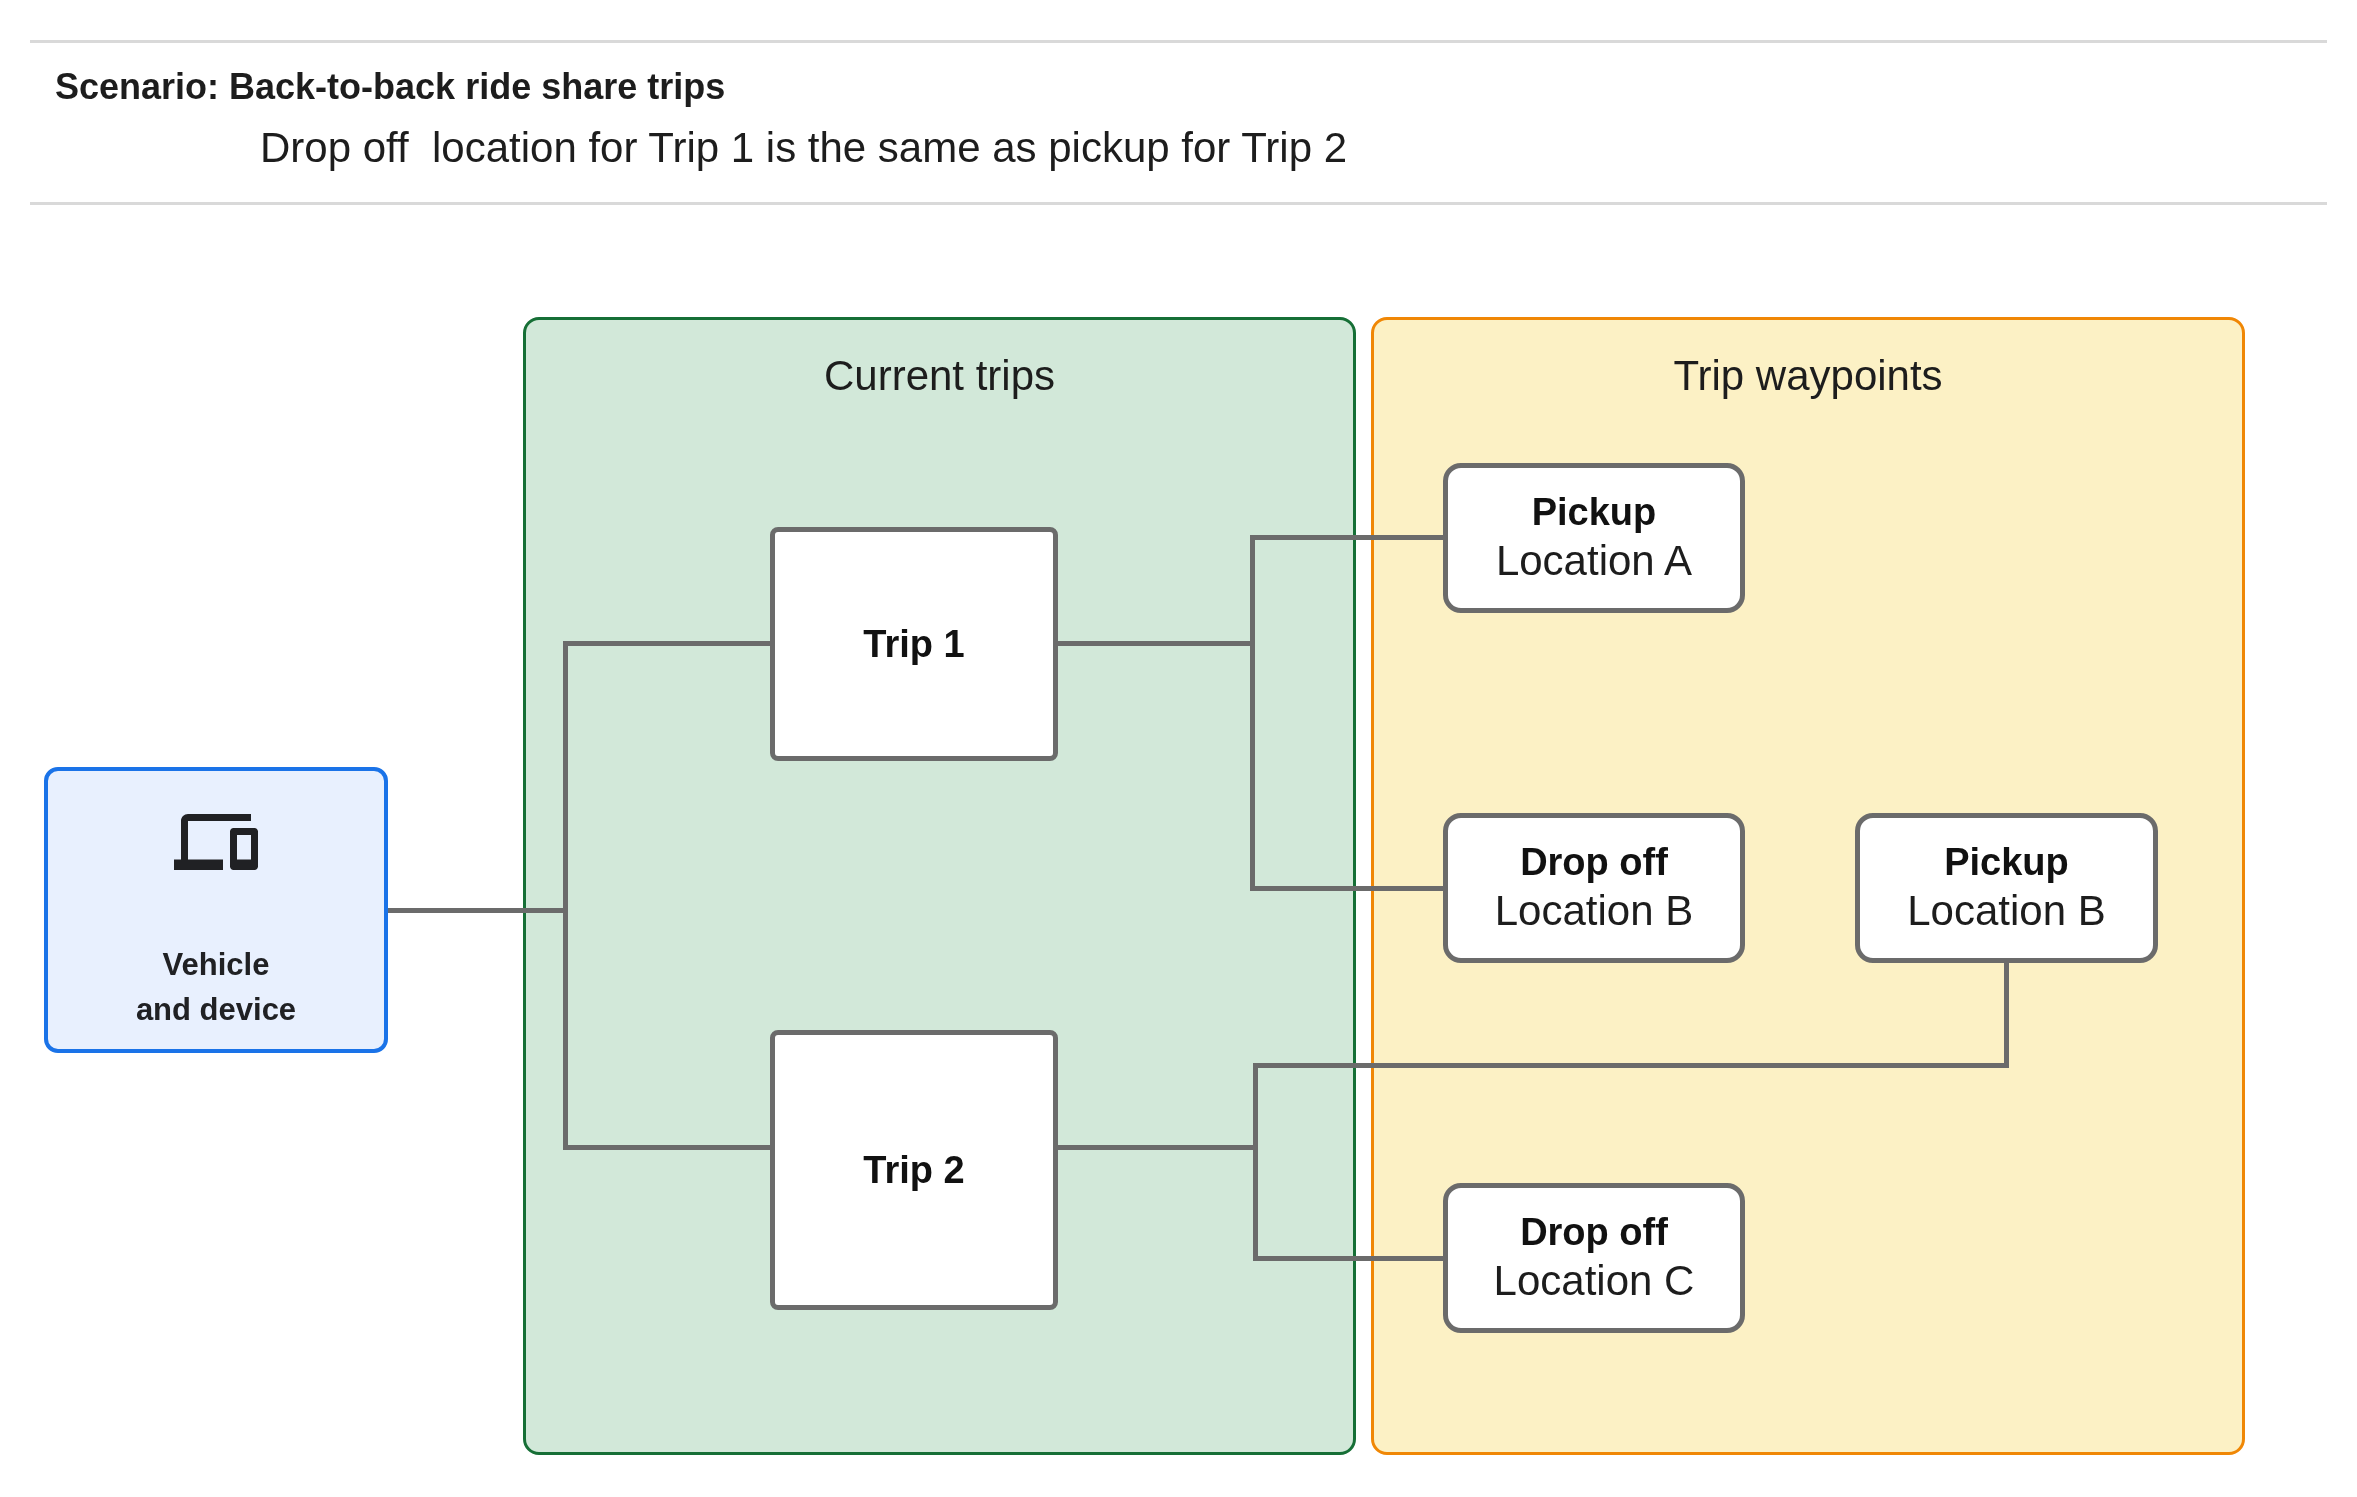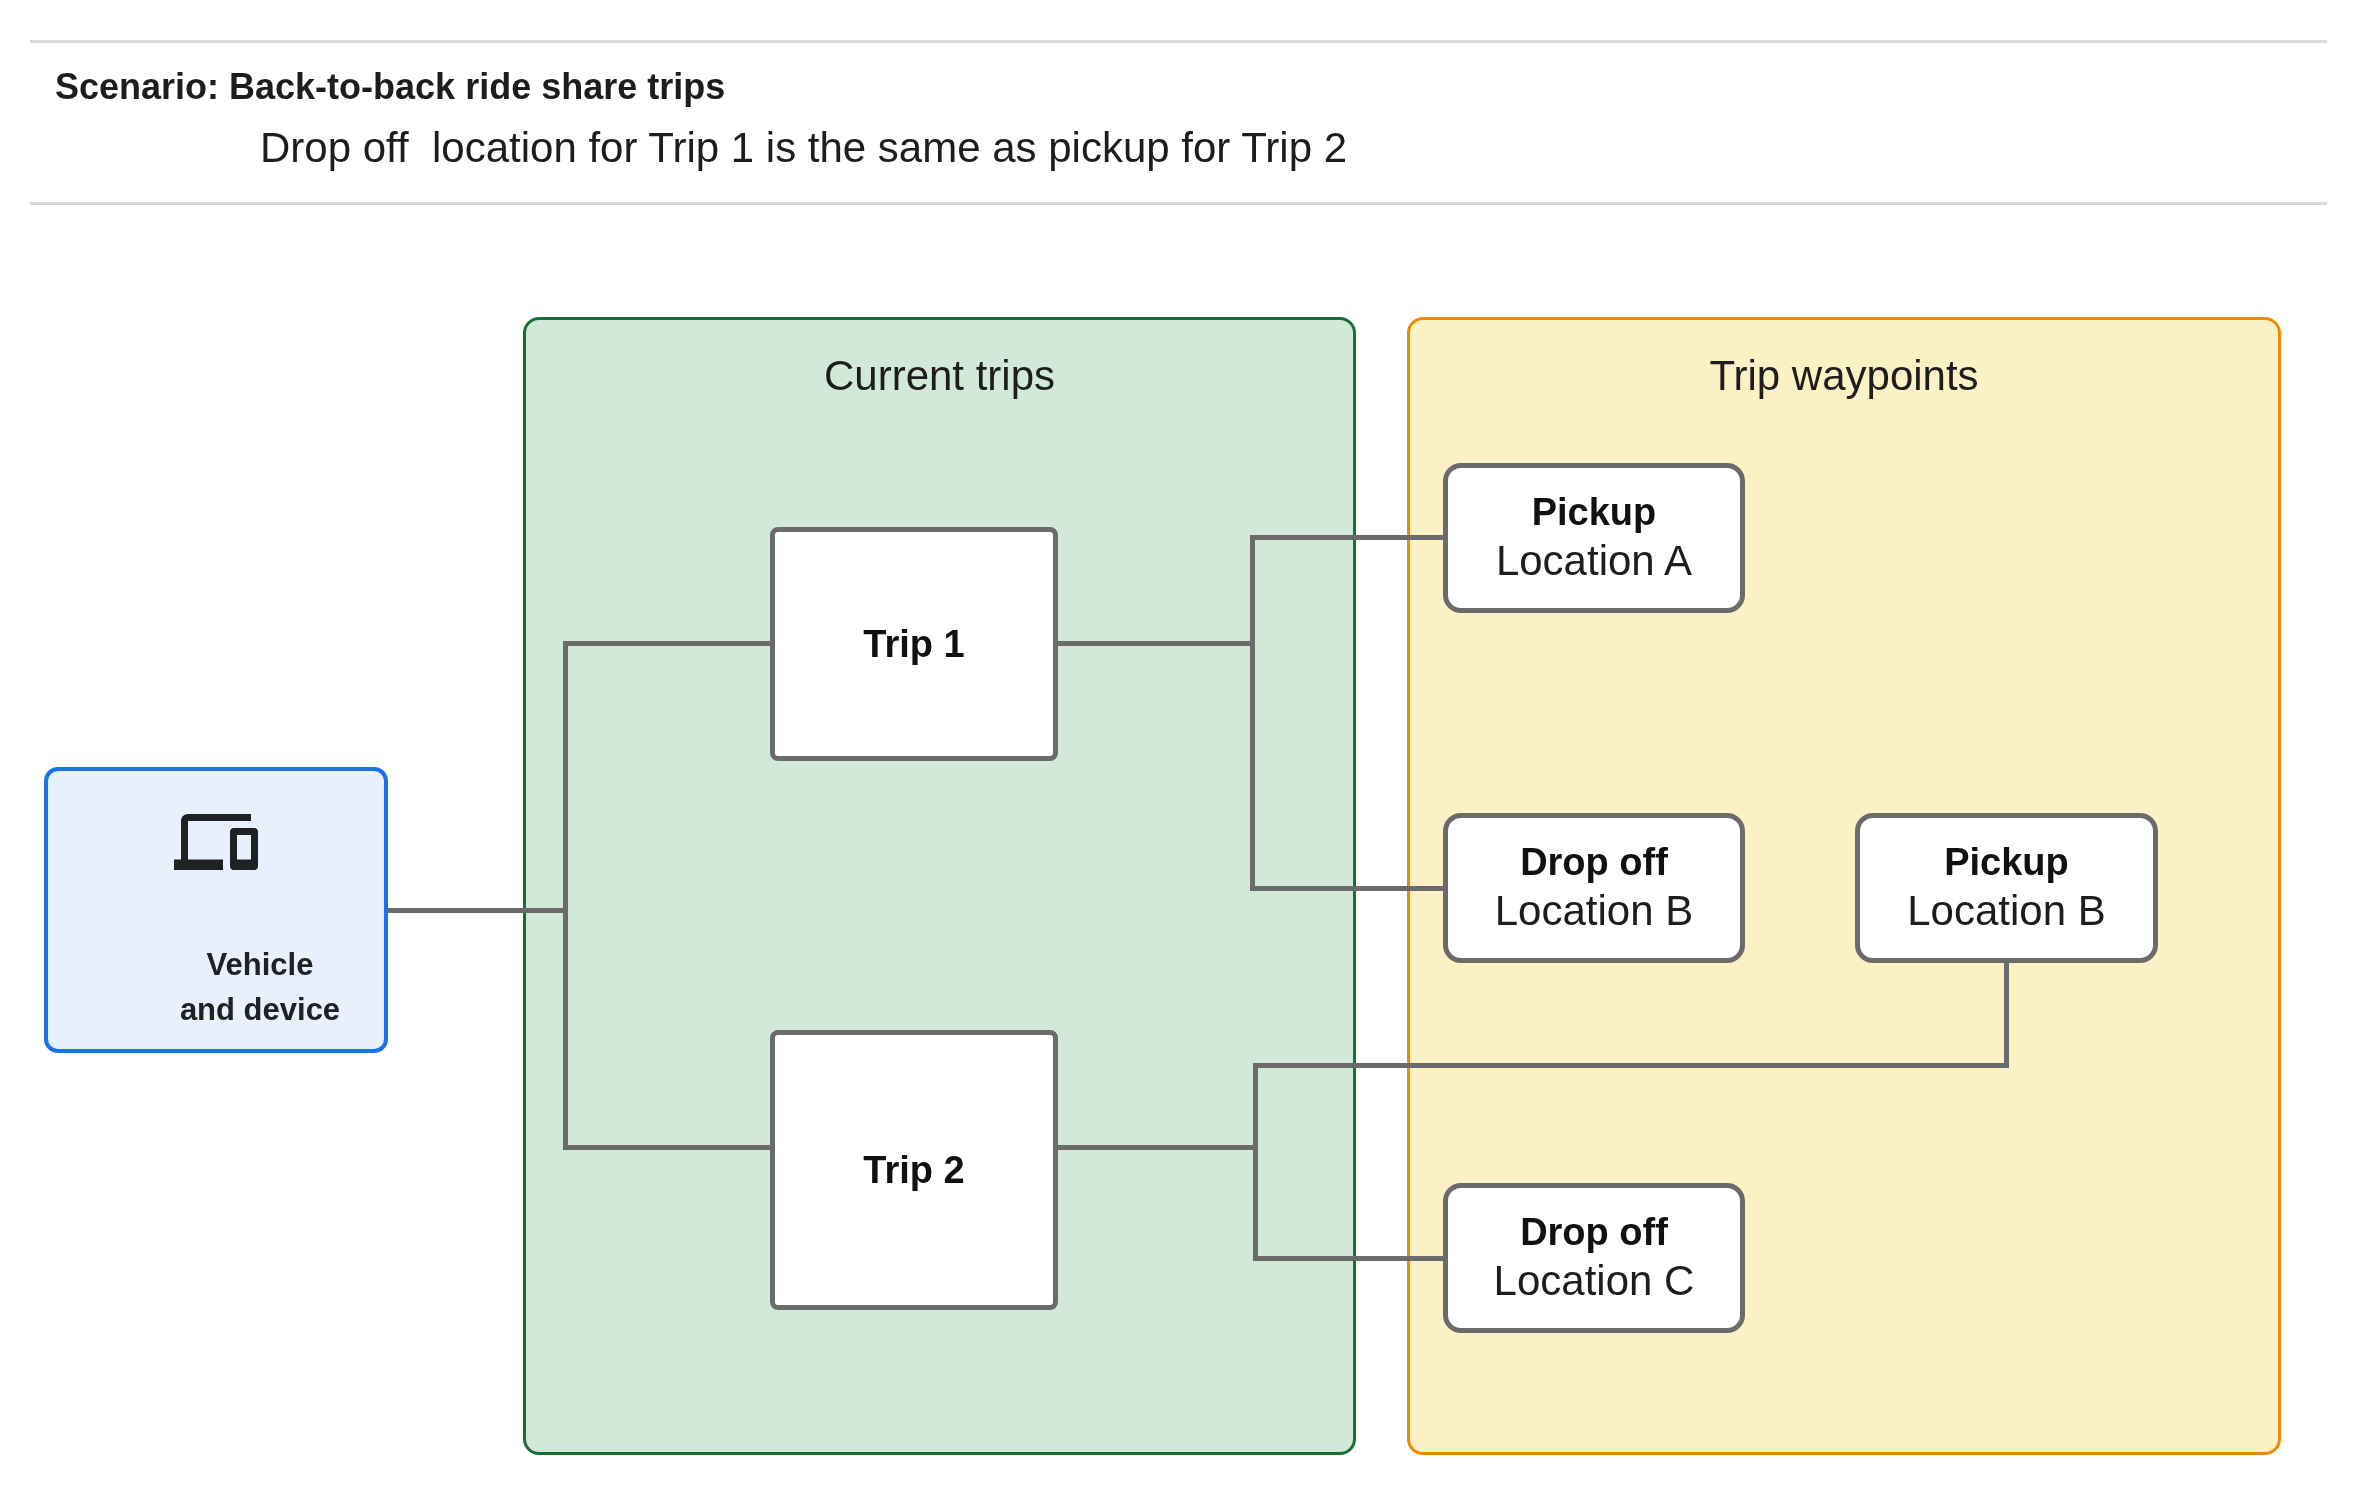--- a/index.html
+++ b/index.html
@@ -13,38 +13,38 @@
     position:relative; width:2357px; height:1497px; background:#ffffff;
     font-family:"Liberation Sans","DejaVu Sans",sans-serif; color:var(--ink);
     overflow:hidden;
   }
   .hrule{position:absolute; left:30px; right:30px; height:3px; background:var(--rule);}
   .doc-title{position:absolute; left:55px; top:66px; font-size:36px; font-weight:700; color:#1d1d1d; white-space:pre;}
   .doc-subtitle{position:absolute; left:260px; top:124px; font-size:42px; font-weight:400; color:#1d1d1d; white-space:pre;}
 
   .container{position:absolute; top:317px; height:1138px; border-radius:16px; box-sizing:border-box;}
   .container.green{left:523px; width:833px; background:var(--green-fill); border:3px solid var(--green-border);}
-  .container.yellow{left:1371px; width:874px; background:var(--yellow-fill); border:3px solid var(--yellow-border);margin-left:36px;}
+  .container.yellow{left:1371px; width:874px; background:var(--yellow-fill); border:3px solid var(--yellow-border);}
   .container-title{position:absolute; top:32px; left:0; right:0; text-align:center; font-size:42px; font-weight:400; color:#1d1d1d;}
 
   .edge{position:absolute; background:var(--edge); z-index:2;}
 
   .node{position:absolute; box-sizing:border-box; background:#ffffff; border:5px solid var(--box-border);
         display:flex; flex-direction:column; align-items:center; justify-content:center; z-index:3;}
   .trip-node{left:770px; width:288px; border-radius:8px;}
   .trip-label{font-size:38px; font-weight:700; color:#111;}
   .wp-node{width:302px; height:150px; border-radius:18px; gap:6px;}
   .wp-title{font-size:38px; font-weight:700; color:#111; line-height:1.05;}
   .wp-sub{font-size:42px; font-weight:400; color:#1d1d1d; line-height:1.05;}
 
   .vehicle-node{position:absolute; left:44px; top:767px; width:344px; height:286px; box-sizing:border-box;
     background:var(--blue-fill); border:4px solid var(--blue-border); border-radius:14px; z-index:3;}
   .vehicle-icon{position:absolute; left:174px; top:800px; width:84px; height:84px; z-index:4;}
   .vehicle-label{position:absolute; left:44px; top:942px; width:344px; text-align:center; z-index:4;
-    font-size:31px; font-weight:700; line-height:45px; color:#202124;padding-left:44px;}
+    font-size:31px; font-weight:700; line-height:45px; color:#202124;}
 </style>
 </head>
 <body>
 
 <div class="stage">
 
   <div class="hrule" style="top:40px;"></div>
   <div class="doc-title">Scenario: Back-to-back ride share trips</div>
   <div class="doc-subtitle">Drop off  location for Trip 1 is the same as pickup for Trip 2</div>
   <div class="hrule" style="top:202px;"></div>

